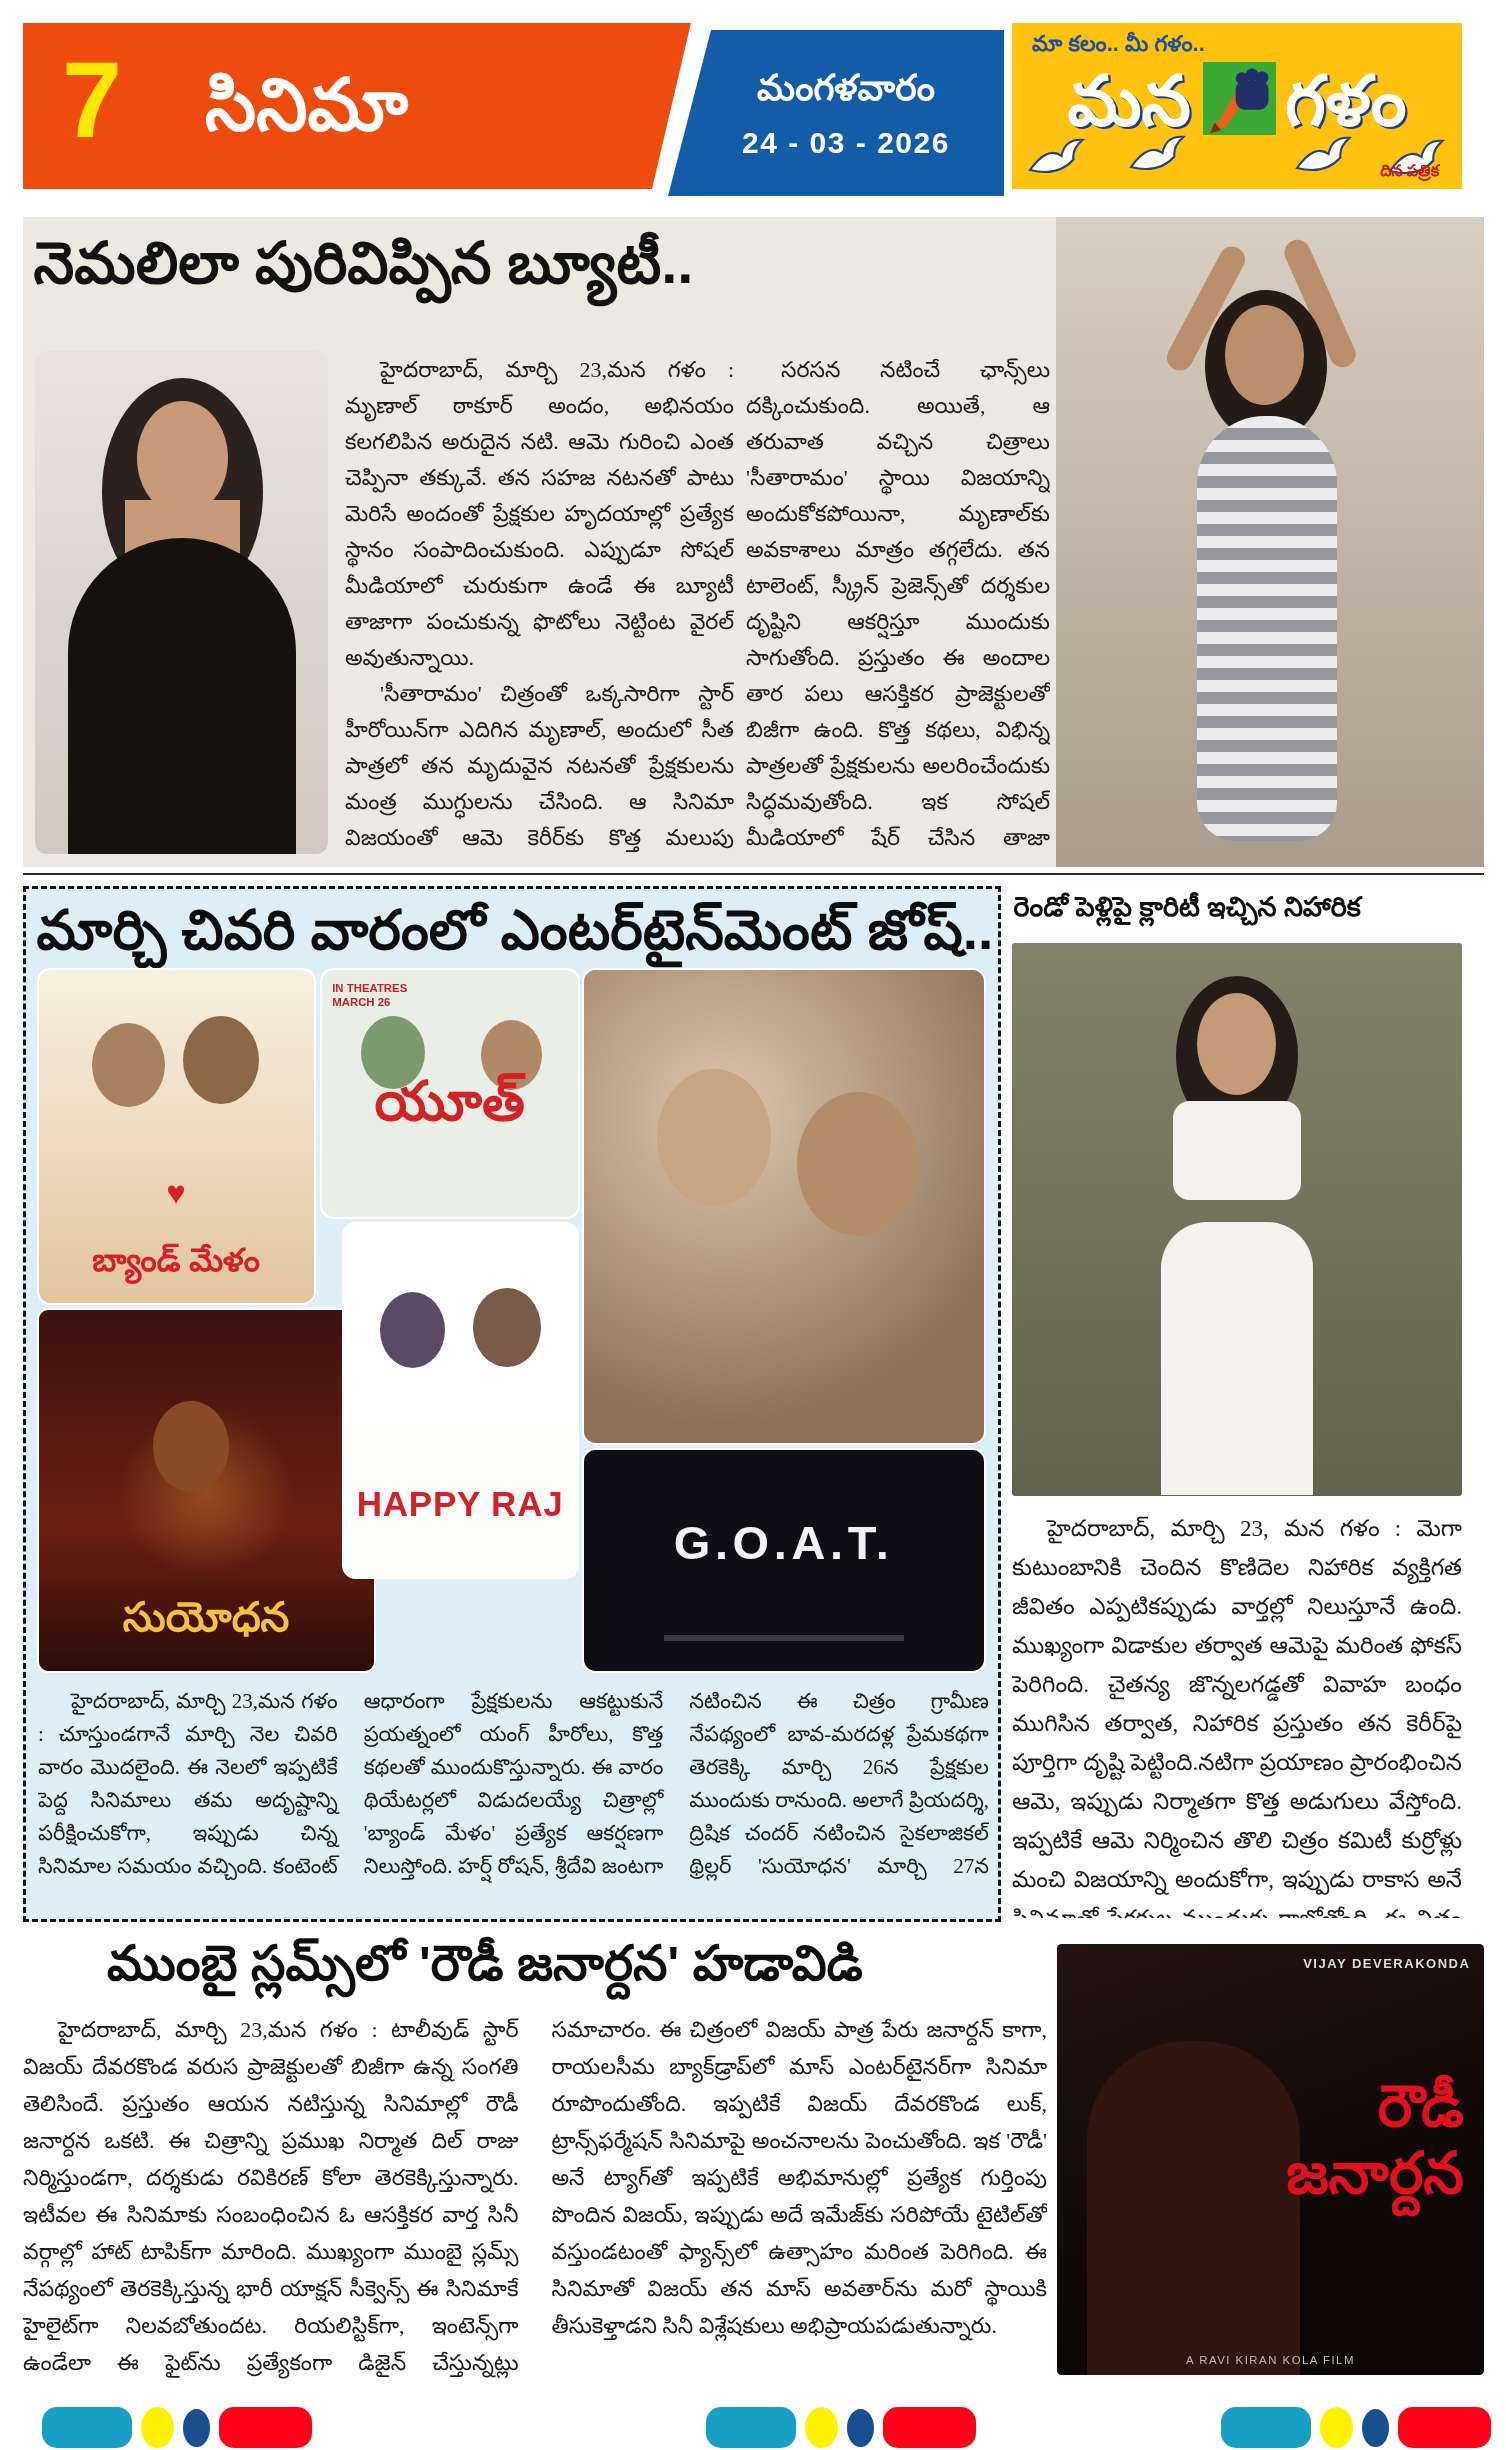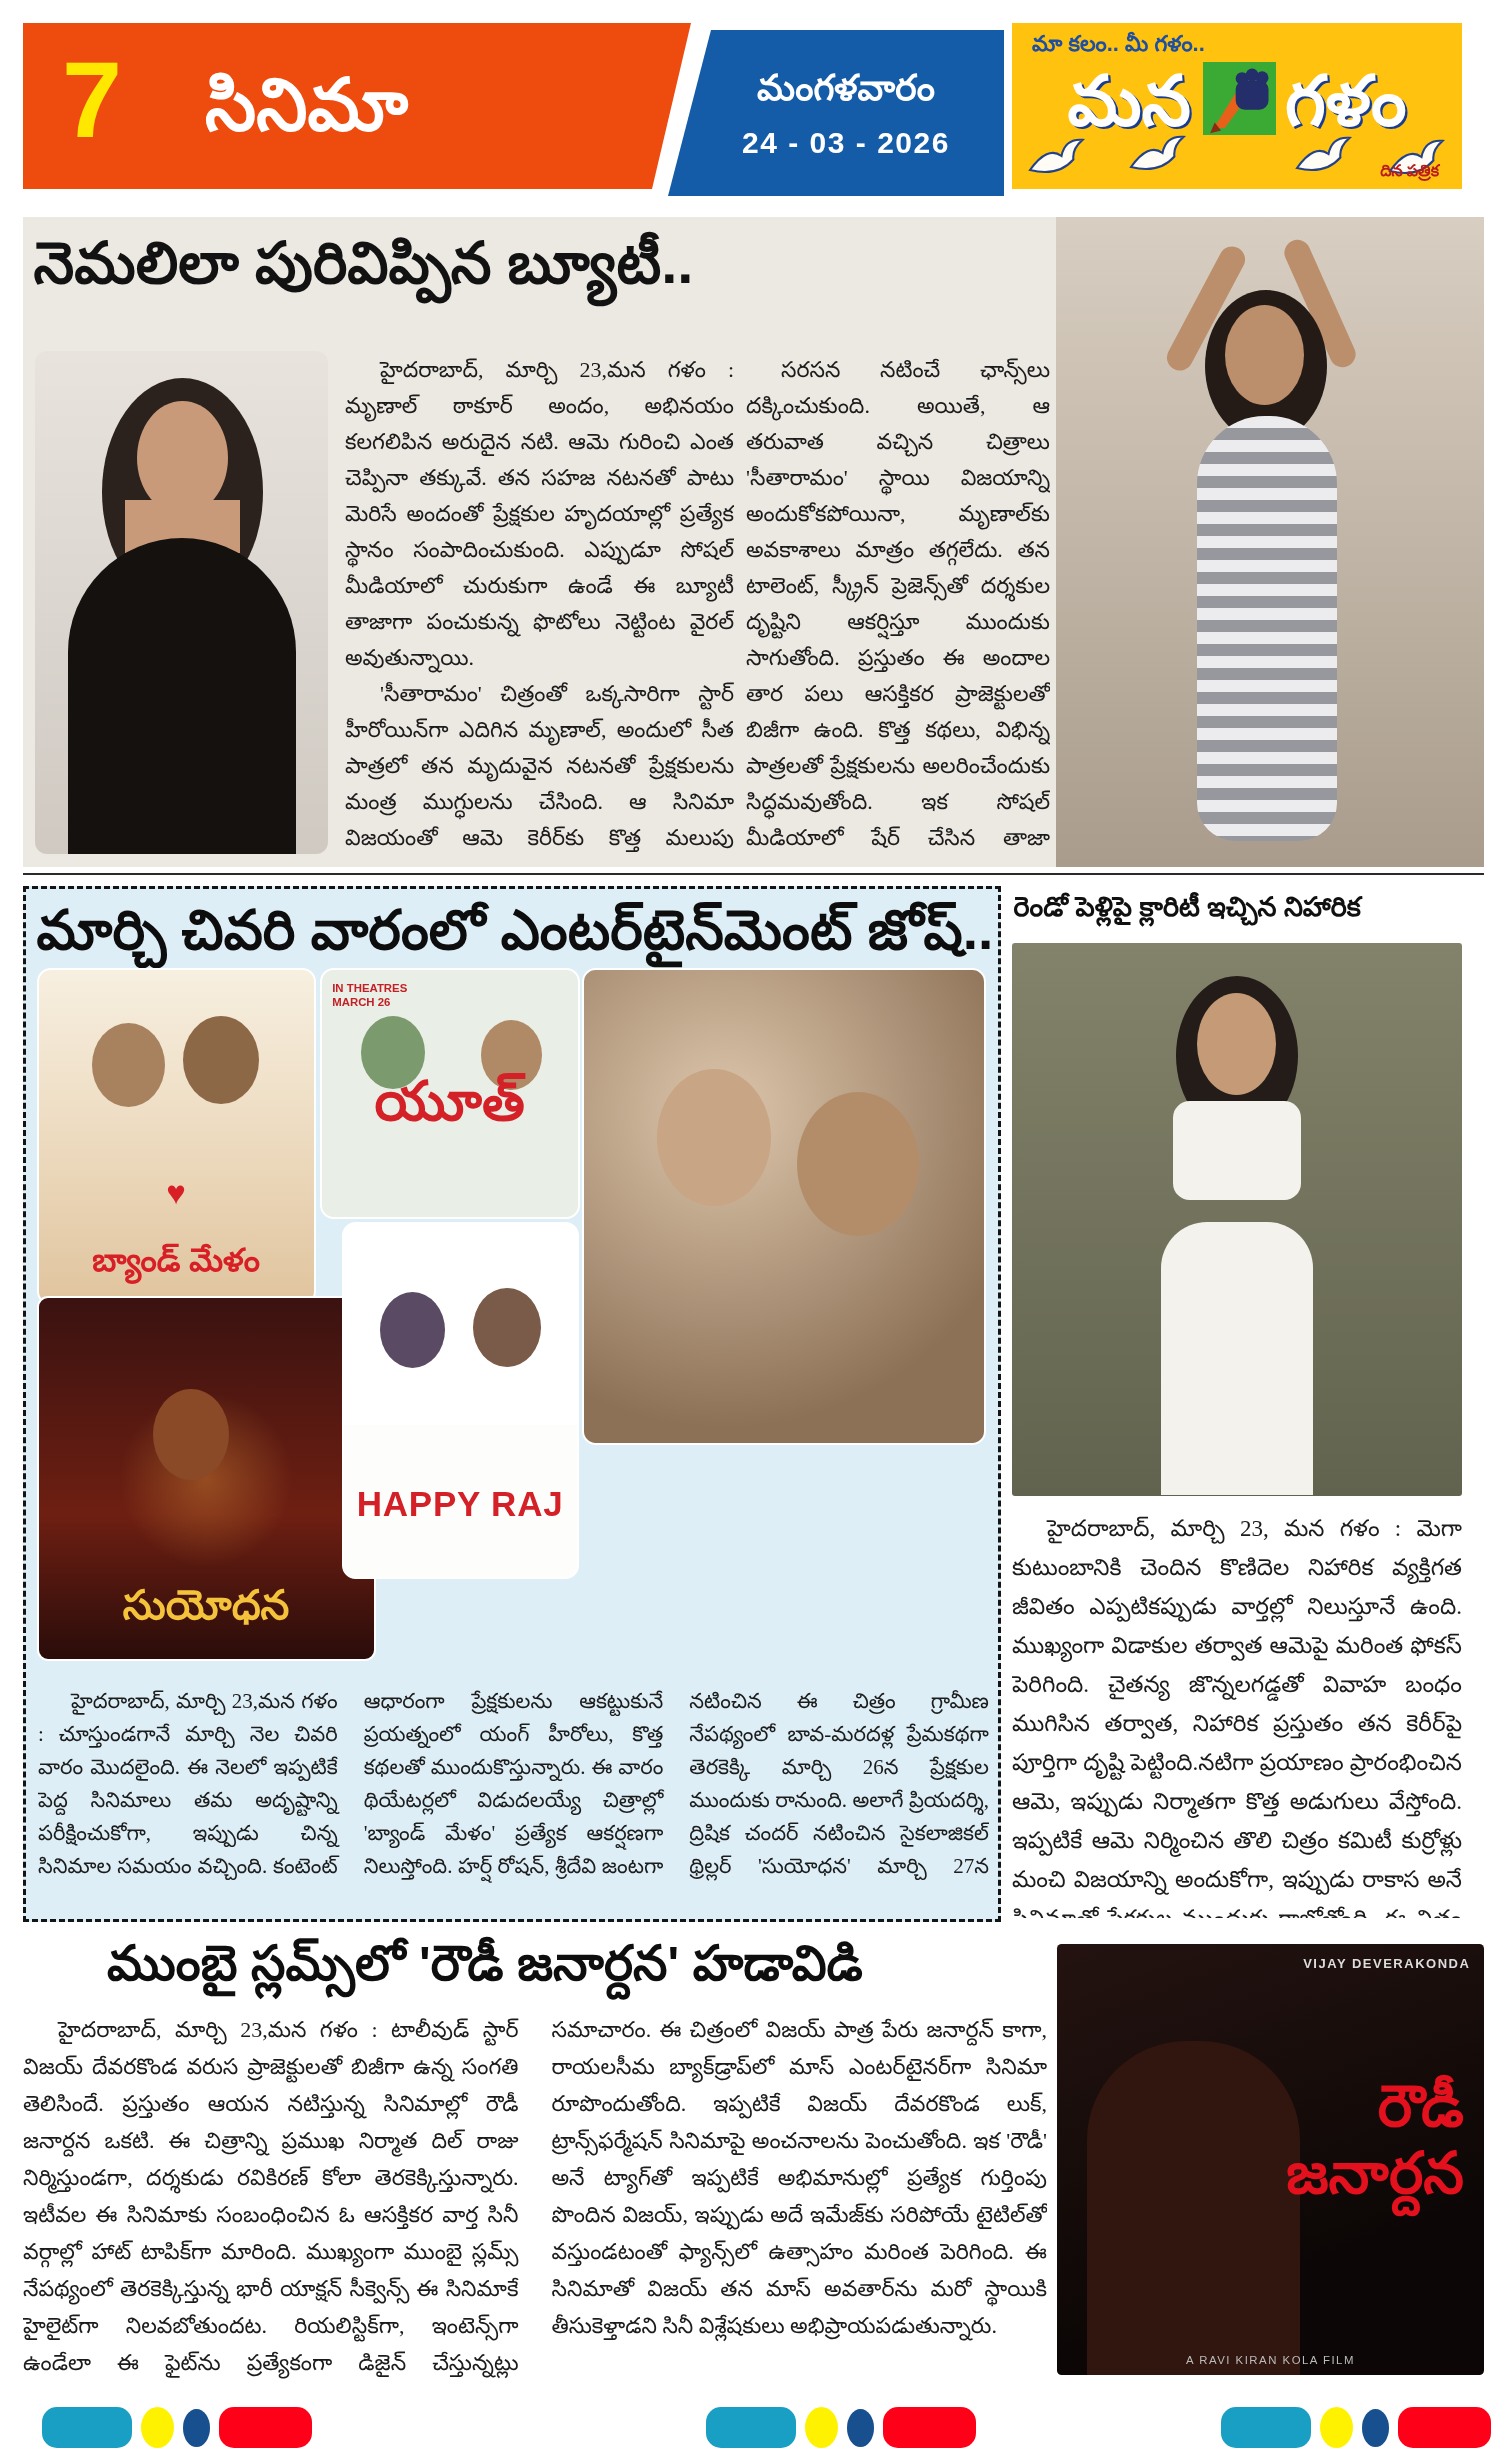--- a/index.html
+++ b/index.html
@@ -54,21 +54,21 @@
   .josh-box{position:absolute;left:23px;top:886px;width:978px;height:1036px;background:#DDEEF6;
     border:3.8px dashed #141414;box-sizing:border-box;overflow:hidden;}
   .josh-headline{margin:9px 0 0 10.6px;font-size:55px;font-weight:800;color:#0d0d0d;
     font-family:"Liberation Sans",sans-serif;white-space:nowrap;}
   .collage{position:absolute;left:10.6px;top:79px;width:949px;height:705px;}
   .tile{position:absolute;border-radius:13.7px;overflow:hidden;border:2.3px solid #fff;box-sizing:border-box;padding-left:48px;}
   .tile-band{left:0;top:0;width:279px;height:337px;background:linear-gradient(180deg,#f7efe0,#ecd9bd 55%,#e0c49e);}
   .tile-youth{left:283px;top:0;width:260px;height:251px;background:#e9efe7;}
   .tile-couple{left:545px;top:0;width:404px;height:477px;
     background:radial-gradient(circle at 35% 30%,#dcc6ab,#8d7157 75%);}
-  .tile-suyodhana{left:0;top:328px;width:339px;height:365px;
+  .tile-suyodhana{left:0;top:340px;width:339px;height:365px;
     background:linear-gradient(180deg,#3a1210,#6e1f12 60%,#2a0c0a);border-radius:11px;}
   .tile-happyraj{left:305px;top:254px;width:237px;height:357px;background:#ffffff;}
   .tile-goat{left:545px;top:480px;width:404px;height:225px;background:#0e0e14;}
   .tile-title-red{position:absolute;left:0;right:0;bottom:16.7px;text-align:center;color:#D81F26;
     font-family:"Liberation Sans",sans-serif;font-weight:800;}
   .heart{position:absolute;left:0;right:0;bottom:91px;text-align:center;color:#D81F26;font-size:33px;}
   .youth-band{position:absolute;left:10.6px;top:10.6px;color:#c31f24;font-family:"Liberation Sans",sans-serif;
     font-size:11.4px;font-weight:700;line-height:14.4px;}
   .youth-title{position:absolute;left:0;right:0;top:40%;text-align:center;color:#d42027;
     font-size:55px;font-weight:800;font-family:"Liberation Sans",sans-serif;}
@@ -231,20 +231,24 @@
         <div class="suyo-title">సుయోధన</div>
       </div>
 
       <div class="tile tile-happyraj">
         <div class="soft-head" style="left:36px;top:68px;width:65px;height:76px;background:#5a4a63;"></div>
         <div class="soft-head" style="left:129px;top:64px;width:68px;height:79px;background:#7a5a48;"></div>
         <div class="hr-bottom"></div>
         <div class="hr-title">HAPPY RAJ</div>
       </div>
 
+      <div class="tile tile-goat">
+        <div class="goat-title">G.O.A.T.</div>
+        <div class="goat-bar"></div>
+      </div>
     </div>
 
     <div class="josh-body">
       <p>హైదరాబాద్, మార్చి 23,మన గళం : చూస్తుండగానే మార్చి నెల చివరి వారం మొదలైంది. ఈ నెలలో ఇప్పటికే పెద్ద సినిమాలు తమ అదృష్టాన్ని పరీక్షించుకోగా, ఇప్పుడు చిన్న సినిమాల సమయం వచ్చింది. కంటెంట్ ఆధారంగా ప్రేక్షకులను ఆకట్టుకునే ప్రయత్నంలో యంగ్ హీరోలు, కొత్త కథలతో ముందుకొస్తున్నారు. ఈ వారం థియేటర్లలో విడుదలయ్యే చిత్రాల్లో 'బ్యాండ్ మేళం' ప్రత్యేక ఆకర్షణగా నిలుస్తోంది. హర్ష్ రోషన్, శ్రీదేవి జంటగా నటించిన ఈ చిత్రం గ్రామీణ నేపథ్యంలో బావ-మరదళ్ల ప్రేమకథగా తెరకెక్కి మార్చి 26న ప్రేక్షకుల ముందుకు రానుంది. అలాగే ప్రియదర్శి, ద్రిషిక చందర్ నటించిన సైకలాజికల్ థ్రిల్లర్ 'సుయోధన' మార్చి 27న విడుదలకు సిద్ధమైంది. హీరోకి మాత్రమే కనిపించే ప్రత్యేక శక్తి చుట్టూ తిరిగే ఈ కథ ఆసక్తిని రేకెత్తిస్తోంది. కామెడీ ఎంటర్‌టైనర్ అభిమానుల కోసం సుడిగాలి సుధీర్, దివ్యభారతి జంటగా నటించిన 'గోట్' చిత్రం కూడా మార్చి 26న రిలీజ్ కానుంది. క్రికెట్ నేపథ్యంతో సరదాగా సాగే ఈ సినిమా వినోదాన్ని పంచనుంది. ఇదే సమయంలో తమిళంలో రూపొందిన 'యూత్' చిత్రం తెలుగు డబ్బింగ్‌లో ప్రేక్షకుల ముందుకు రానుంది. స్కూల్ బ్యాక్‌డ్రాప్‌లో సాగే ఈ కథ యూత్‌ను ఆకట్టుకునేలా ఉంటుంది. ఇక సంగీత దర్శకుడు జీవీ ప్రకాష్ కుమార్ ప్రధాన పాత్రలో నటించిన 'హ్యాపీ రాజ్' మార్చి 27న విడుదల కానుంది. ఈ చిత్రంలో బాలీవుడ్‌లో గుర్తింపు పొందిన అబ్బాస్ మరోసారి తెరపై కనిపించనుండటం విశేషం. ఇక ఓటీటీ ప్లాట్‌ఫామ్స్‌లో కూడా ఆసక్తికర కంటెంట్ అందుబాటులోకి రానుంది. అమెజాన్ ప్రైమ్ వీడియోలో 'జైలీ' వెబ్ సిరీస్, 'గ్రేట్ లేడీస్' సినిమా మార్చి 25న స్ట్రీమింగ్‌కు వస్తున్నాయి. నెట్‌ఫ్లిక్స్‌లో 'హార్ట్ బ్రేక్ హై' సిరీస్, 'మర్దానీ 3' వంటి కంటెంట్ విడుదలవుతుంది. ఈటీవీ విన్ వంటి ప్లాట్‌ఫామ్స్‌లో కూడా ప్రేక్షకులను అలరించడానికి సిద్ధం అవుతున్నాయి. ఇటీవల బాక్సాఫీస్ ట్రెండ్ మారిపోయింది. స్టార్ హీరోల సినిమాలు కాకపోయినా, మంచి కంటెంట్ ఉంటే ప్రేక్షకులు ఆదరిస్తున్నారు. ఈ నేపథ్యంలో ఈ వారం విడుదలవుతున్న ఈ చిన్న సినిమాలు కూడా తమ కథ, కథనాలతో ప్రేక్షకుల మనసులను గెలుచుకునే అవకాశం ఉంది. మొత్తానికి, మార్చి చివరి వారంలో చిన్న సినిమాలే పెద్దగా ఎంటర్‌టైన్ చేయబోతున్నాయి.</p>
     </div>
   </section>
 
   <aside class="niharika">
     <div class="nih-headline">రెండో పెళ్లిపై క్లారిటీ ఇచ్చిన నిహారిక</div>
     <div class="nih-photo photo">

